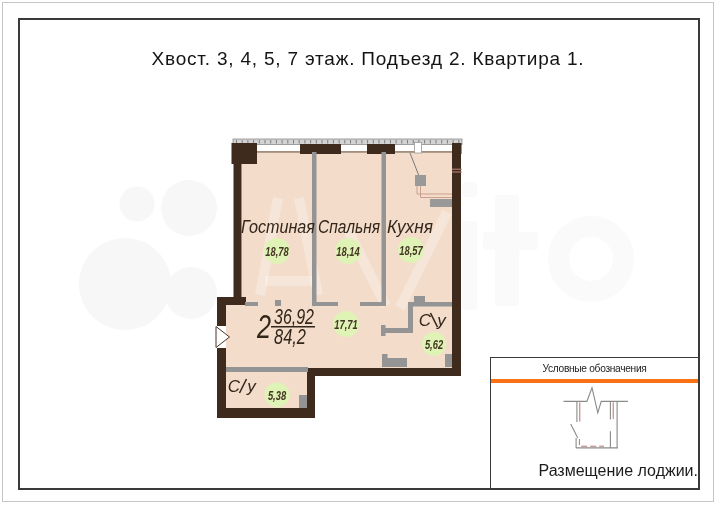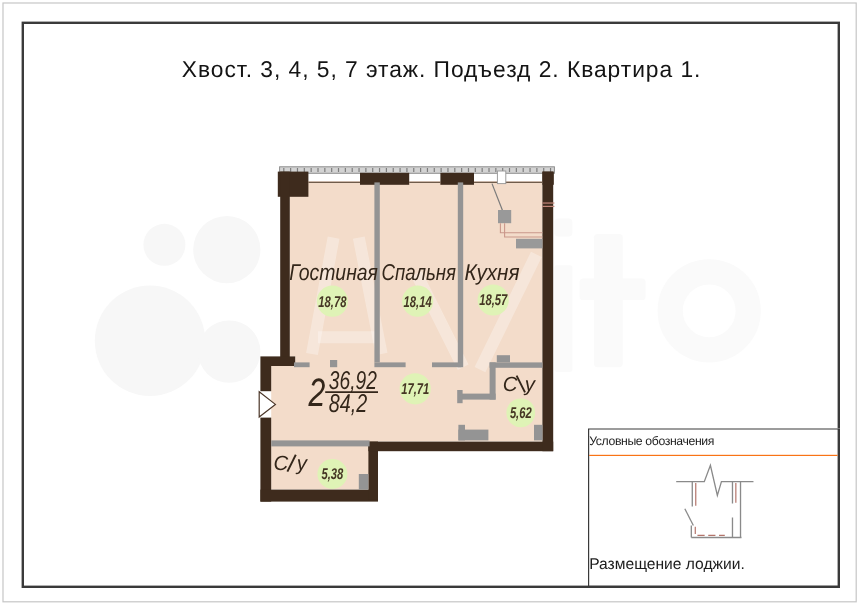--- a/index.html
+++ b/index.html
@@ -4,23 +4,23 @@
 <style>
   html,body{margin:0;padding:0;}
   body{width:720px;height:508px;background:#ffffff;position:relative;overflow:hidden;
        font-family:"Liberation Sans", sans-serif;}
   .outer{position:absolute;left:2px;top:2px;width:710px;height:498px;border:1px solid #c6c6c6;}
   .inner{position:absolute;left:18px;top:18px;width:682px;height:472px;border:2px solid #3a3a3a;box-sizing:border-box;}
   .title{position:absolute;left:0;top:48px;width:736px;text-align:center;
          font-size:19px;letter-spacing:0.8px;color:#141414;}
   .legend{position:absolute;left:490px;top:357px;width:210px;height:133px;
           border-top:1.5px solid #3a3a3a;border-left:1px solid #3a3a3a;border-right:2px solid #3a3a3a;border-bottom:2px solid #3a3a3a;box-sizing:border-box;background:#fff;}
-  .legend .hd{position:absolute;left:0;top:0;width:100%;height:21px;border-bottom:1px solid #f97316;
-          font-size:10.2px;letter-spacing:-0.3px;color:#1c1c1c;line-height:21px;}
-  .legend .cap{position:absolute;left:0;top:104px;width:100%;text-align:left;font-size:13px;color:#1c1c1c;}
+  .legend .hd{position:absolute;left:0;top:0;width:100%;height:21px;border-bottom:4px solid #f97316;
+          text-align:center;font-size:10.2px;letter-spacing:-0.3px;color:#1c1c1c;line-height:21px;}
+  .legend .cap{position:absolute;left:0;top:104px;width:100%;text-align:right;font-size:16px;color:#1c1c1c;}
 </style>
 </head>
 <body>
 <div class="outer"></div>
 <div class="inner"></div>
 <div class="title">Хвост. 3, 4, 5, 7 этаж. Подъезд 2. Квартира 1.</div>
 
 <svg width="720" height="508" viewBox="0 0 720 508" style="position:absolute;left:0;top:0" font-family="Liberation Sans, sans-serif">
 
   <g fill="#f7f7f7">

